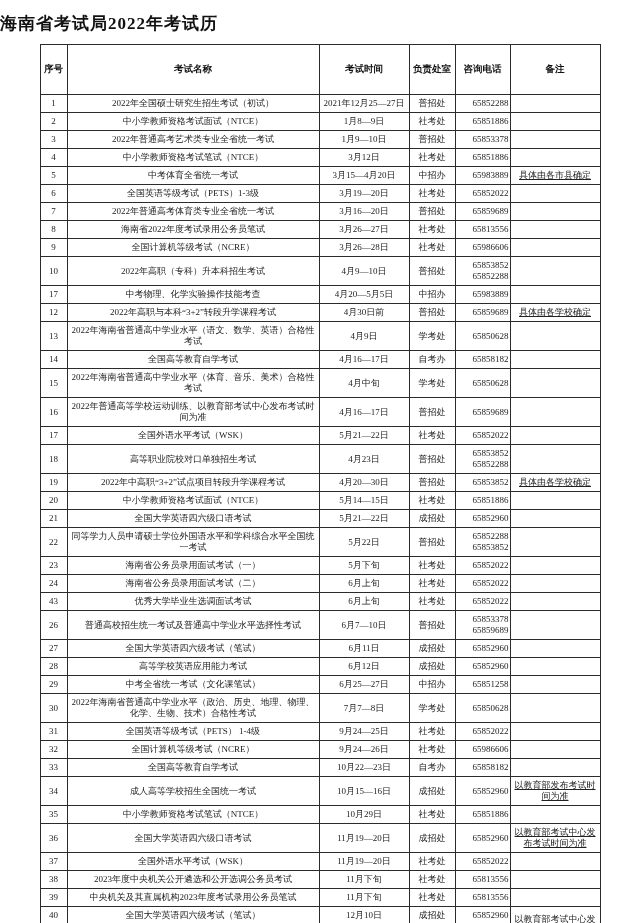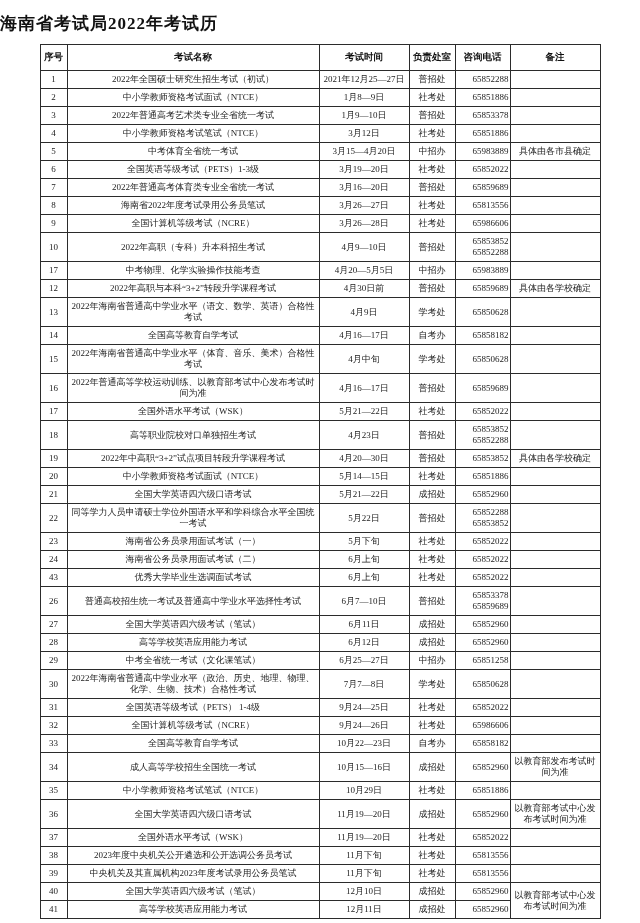--- a/index.html
+++ b/index.html
@@ -30,36 +30,37 @@
     font-size:9px;
     line-height:11px;
     padding:3px 2px;
     vertical-align:middle;
     text-align:center;
     overflow:hidden;
   }
   table.cal th {
     font-weight:bold;
     font-size:9.5px;
-    padding:7px 2px;
+    padding:19px 2px;
     color:#111;
   }
   col.c-no     { width:27px; }
   col.c-name   { width:252px; }
   col.c-time   { width:90px; }
   col.c-office { width:46px; }
   col.c-phone  { width:55px; }
   col.c-remark { width:90px; }
   td.name { text-align:left; padding-left:4px; padding-right:3px; }
   td.remark {
     text-align:left;
     font-size:7px;
     line-height:9px;
     padding:2px 3px;
     color:#222;
+    text-decoration:underline;
   }
   td.phone div { line-height:11px;margin-left:15px; }
   .notes {
     width:560px;
     margin:5px auto 0 auto;
     font-size:9.5px;
     line-height:13px;
     display:flex;
     color:#161616;
   }

